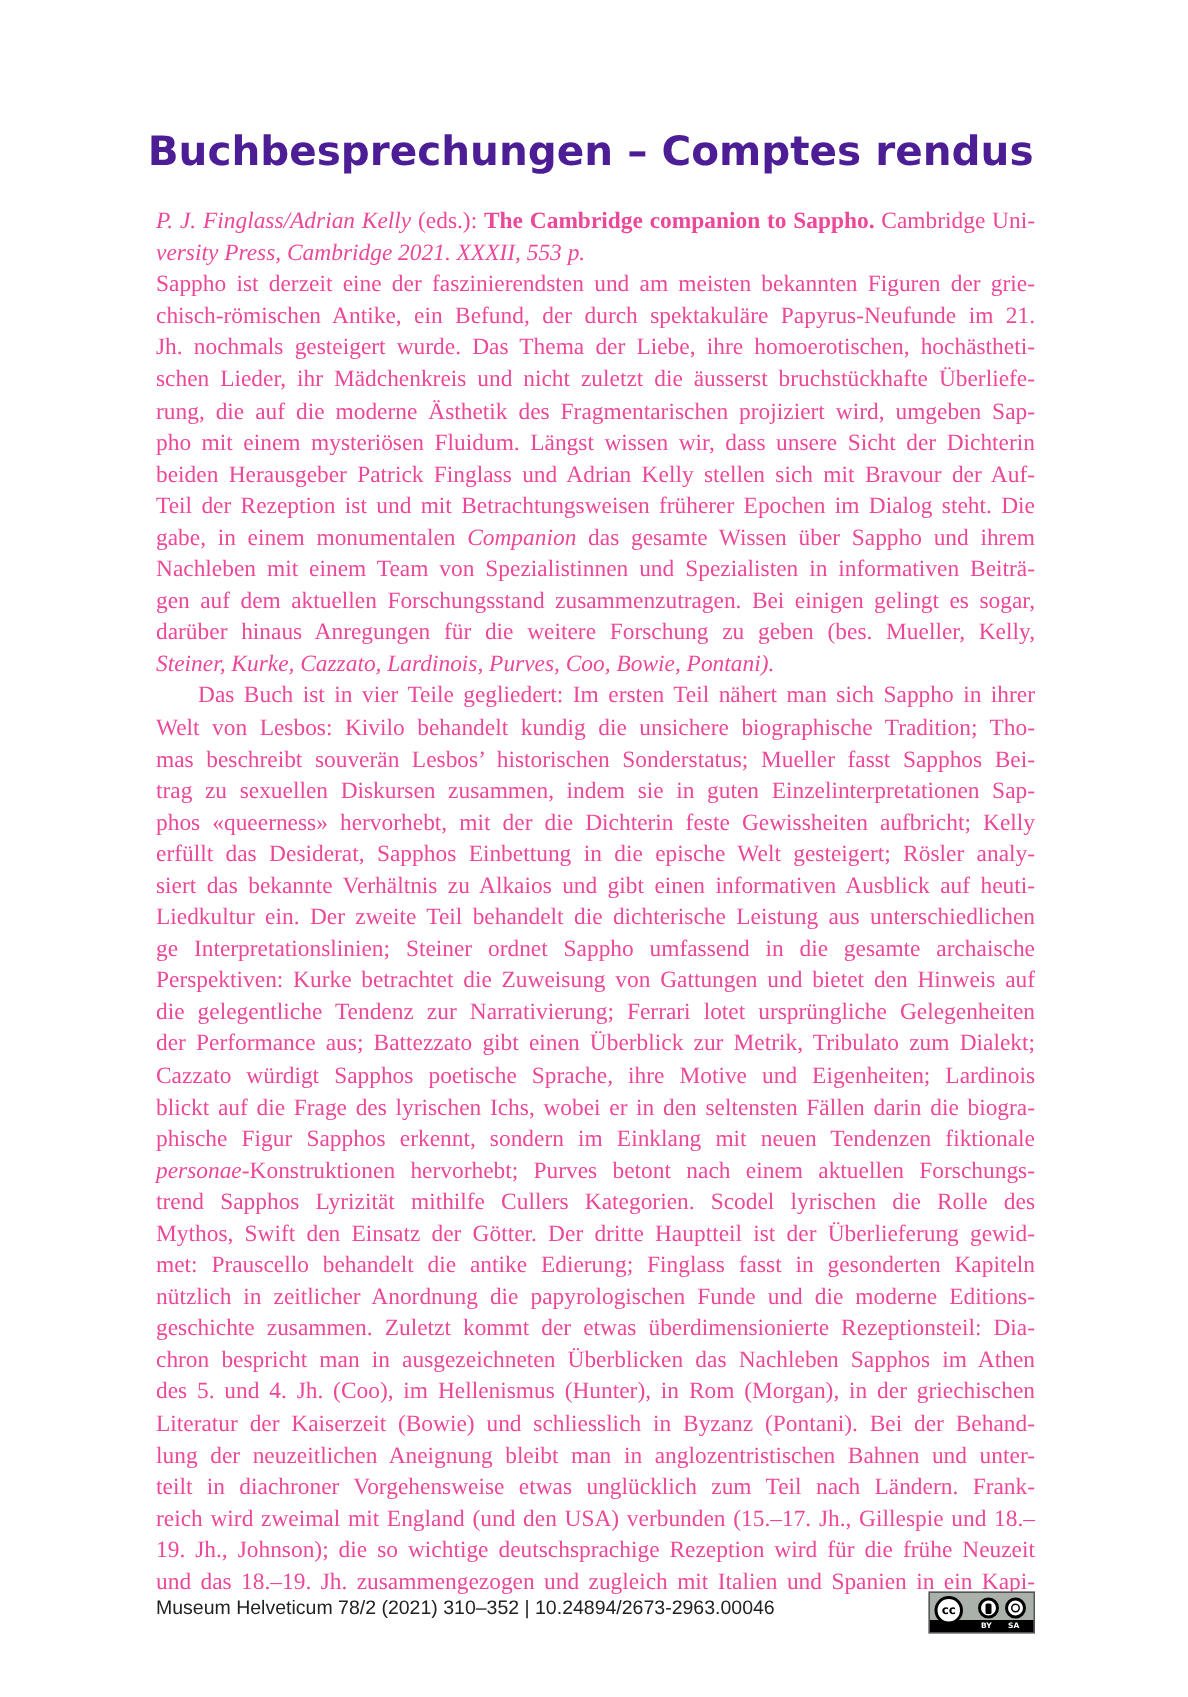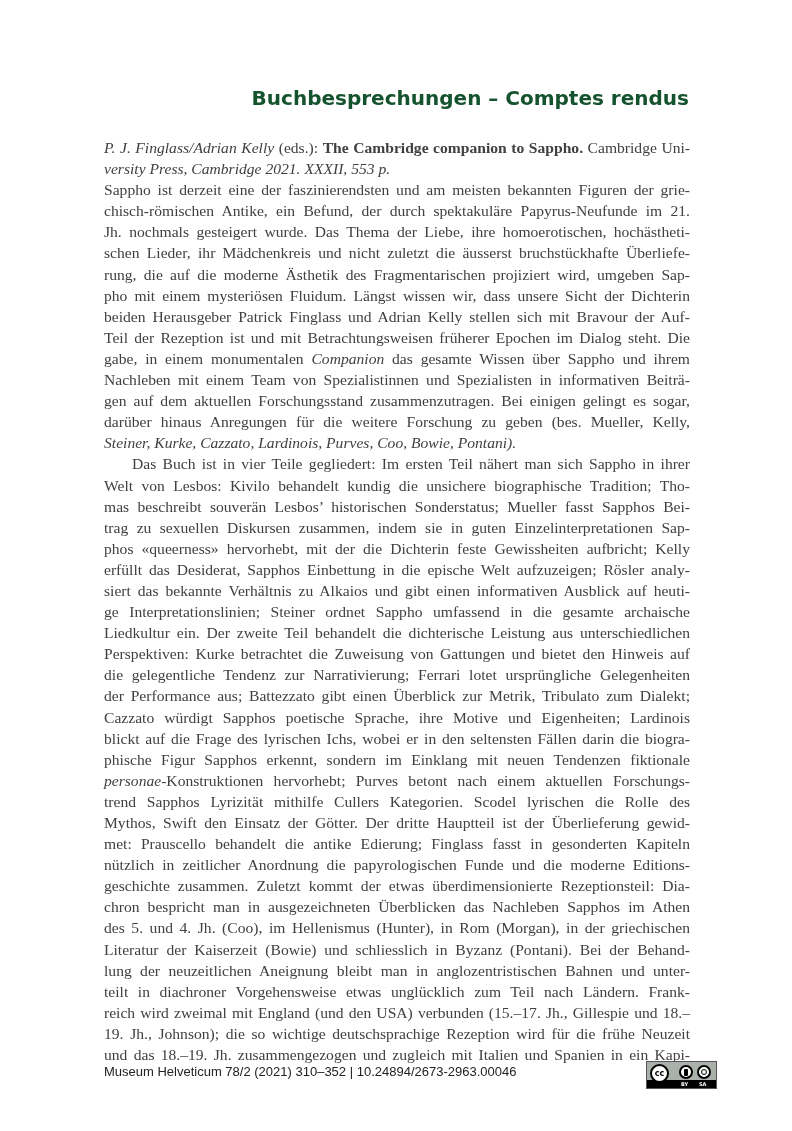--- a/index.html
+++ b/index.html
@@ -1,39 +1,39 @@
 <!DOCTYPE html>
 <html><head>
 <meta charset="utf-8">
 <style>
   html, body { margin:0; padding:0; background:#ffffff; }
   body { width:792px; height:1131px; position:relative; overflow:hidden; }
   .page { position:absolute; left:0; top:0; width:792px; height:1131px; background:#fff; }
   .section-title {
     position:absolute; right:103px; top:86px;
     font-family:"DejaVu Sans", sans-serif; font-weight:bold;
-    font-size:20px; color:#14532d; letter-spacing:0px; white-space:nowrap;
+    font-size:27px; color:#4c1d95; letter-spacing:0px; white-space:nowrap;
   }
   .body {
     position:absolute; left:104px; top:137px; width:586px;
     font-family:"Liberation Serif", serif; font-size:15.6px; line-height:21.1px;
-    color:#404040;
+    color:#ec4899;
   }
   .line { display:block; height:21.1px; white-space:nowrap; text-align:justify; text-align-last:justify; }
   .line.last { text-align-last:left;font-style:italic; }
   .line.indent { padding-left:28px; }
   .it { font-style:italic; }
   .bd { font-weight:bold; }
   .footer {
     position:absolute; left:104px; top:1064px;
     font-family:Liberation Sans, sans-serif; font-size:13px; color:#222; white-space:nowrap;
   }
   .cc {
     position:absolute; left:619px; top:1061px; width:71px; height:28px;
-    background:#aab1ab; border:1px solid #555; box-sizing:border-box;margin-left:27px;
+    background:#aab1ab; border:1px solid #555; box-sizing:border-box;
   }
   .cc .bar { position:absolute; left:0; right:0; bottom:0; height:8px; background:#000; }
   .cc .cc-circle { position:absolute; left:3px; top:2px; width:19px; height:19px; border-radius:50%; background:#fff; border:2px solid #000; box-sizing:border-box; font-family:"DejaVu Sans", sans-serif; font-size:8px; font-weight:bold; line-height:15px; text-align:center; }
   .cc .by { position:absolute; left:32px; top:3px; width:14px; height:14px; border-radius:50%; background:#fff; border:2px solid #000; box-sizing:border-box; }
   .cc .sa { position:absolute; left:50px; top:3px; width:14px; height:14px; border-radius:50%; background:#fff; border:2px solid #000; box-sizing:border-box; }
   .cc .by::after { content:""; position:absolute; left:3px; top:2px; width:4px; height:7px; background:#000; border-radius:1px; }
   .cc .sa::after { content:""; position:absolute; left:2px; top:2px; width:6px; height:6px; border-radius:50%; border:1.5px solid #000; box-sizing:border-box; }
   .cc .lbl { position:absolute; bottom:0; font-family:"DejaVu Sans", sans-serif; font-size:5px; color:#fff; font-weight:bold; line-height:8px; }
 </style>
 </head>
@@ -58,24 +58,24 @@
     <span class="line">Nachleben mit einem Team von Spezialistinnen und Spezialisten in informativen Beiträ-</span>
     <span class="line">gen auf dem aktuellen Forschungsstand zusammenzutragen. Bei einigen gelingt es sogar,</span>
     <span class="line">darüber hinaus Anregungen für die weitere Forschung zu geben (bes. Mueller, Kelly,</span>
     <span class="line last">Steiner, Kurke, Cazzato, Lardinois, Purves, Coo, Bowie, Pontani).</span>
 
     <span class="line indent">Das Buch ist in vier Teile gegliedert: Im ersten Teil nähert man sich Sappho in ihrer</span>
     <span class="line">Welt von Lesbos: Kivilo behandelt kundig die unsichere biographische Tradition; Tho-</span>
     <span class="line">mas beschreibt souverän Lesbos’ historischen Sonderstatus; Mueller fasst Sapphos Bei-</span>
     <span class="line">trag zu sexuellen Diskursen zusammen, indem sie in guten Einzelinterpretationen Sap-</span>
     <span class="line">phos «queerness» hervorhebt, mit der die Dichterin feste Gewissheiten aufbricht; Kelly</span>
-    <span class="line">erfüllt das Desiderat, Sapphos Einbettung in die epische Welt aufzuzeigen; Rösler analy-</span>
+    <span class="line">erfüllt das Desiderat, Sapphos Einbettung in die epische Welt gesteigert; Rösler analy-</span>
     <span class="line">siert das bekannte Verhältnis zu Alkaios und gibt einen informativen Ausblick auf heuti-</span>
+    <span class="line">Liedkultur ein. Der zweite Teil behandelt die dichterische Leistung aus unterschiedlichen</span>
     <span class="line">ge Interpretationslinien; Steiner ordnet Sappho umfassend in die gesamte archaische</span>
-    <span class="line">Liedkultur ein. Der zweite Teil behandelt die dichterische Leistung aus unterschiedlichen</span>
     <span class="line">Perspektiven: Kurke betrachtet die Zuweisung von Gattungen und bietet den Hinweis auf</span>
     <span class="line">die gelegentliche Tendenz zur Narrativierung; Ferrari lotet ursprüngliche Gelegenheiten</span>
     <span class="line">der Performance aus; Battezzato gibt einen Überblick zur Metrik, Tribulato zum Dialekt;</span>
     <span class="line">Cazzato würdigt Sapphos poetische Sprache, ihre Motive und Eigenheiten; Lardinois</span>
     <span class="line">blickt auf die Frage des lyrischen Ichs, wobei er in den seltensten Fällen darin die biogra-</span>
     <span class="line">phische Figur Sapphos erkennt, sondern im Einklang mit neuen Tendenzen fiktionale</span>
     <span class="line"><span class="it">personae</span><span>-Konstruktionen hervorhebt; Purves betont nach einem aktuellen Forschungs-</span></span>
     <span class="line">trend Sapphos Lyrizität mithilfe Cullers Kategorien. Scodel lyrischen die Rolle des</span>
     <span class="line">Mythos, Swift den Einsatz der Götter. Der dritte Hauptteil ist der Überlieferung gewid-</span>
     <span class="line">met: Prauscello behandelt die antike Edierung; Finglass fasst in gesonderten Kapiteln</span>

